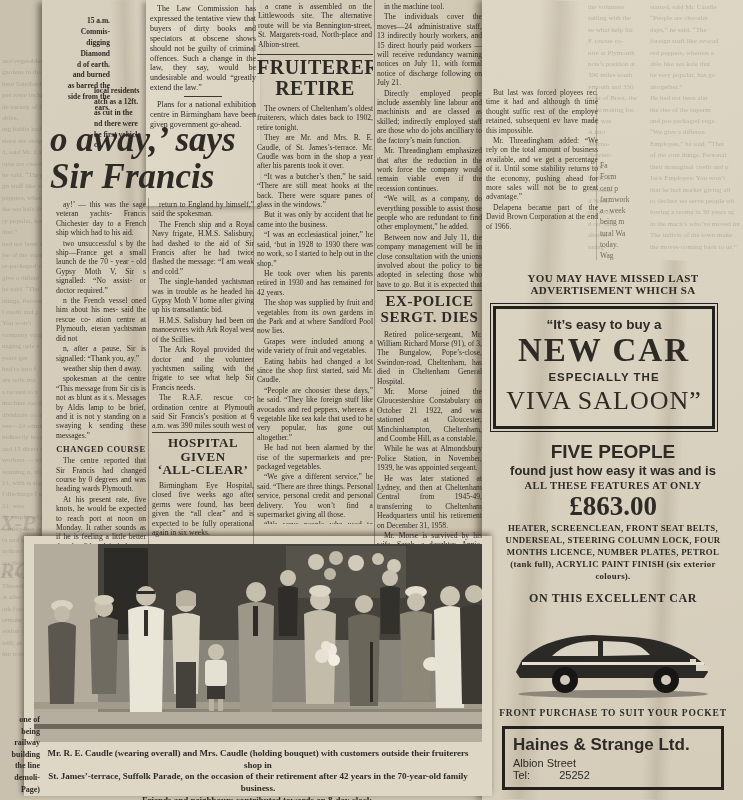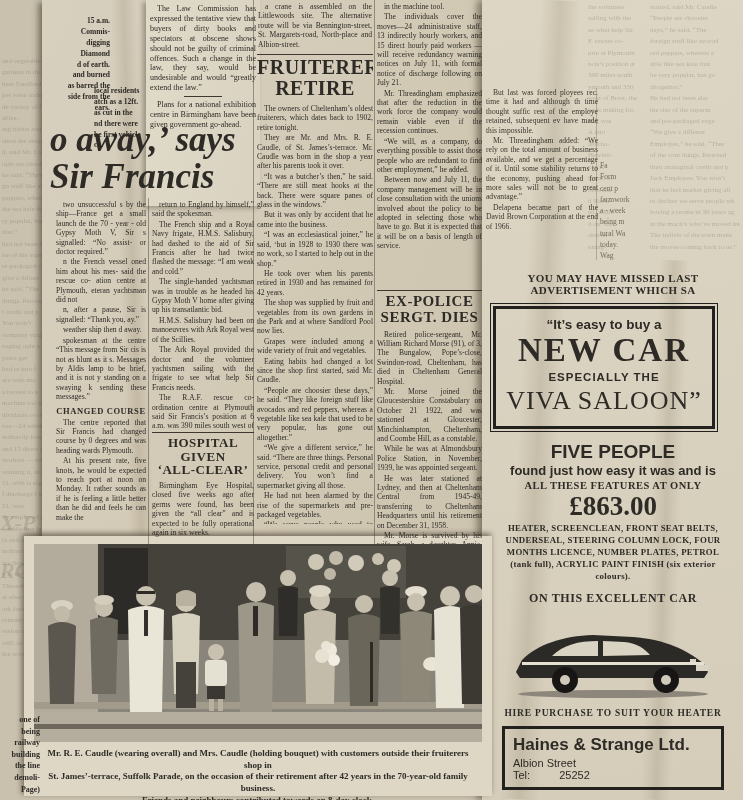--- a/index.html
+++ b/index.html
@@ -181,53 +181,55 @@
     <p>Plans for a national exhibition centre in Birmingham have been given government go-ahead.</p>
   </div>
 
   <div class="piece art z5" style="left:258px;top:2px;width:114px;height:50px;">
     <p>a crane is assembled on the Littlewoods site. The alternative route will be via Bennington-street, St. Margarets-road, North-place and Albion-street.</p>
   </div>
 
   <div class="piece art z5" style="left:377px;top:2px;width:105px;height:286px;">
       <p>in the machine tool.</p>
       <p>The individuals cover the moves—24 administrative staff, 13 indirectly hourly workers, and 15 direct hourly paid workers — will receive redundancy warning notices on July 11, with formal notice of discharge following on July 21.</p>
+      <p>Directly employed people include assembly line labour and machinists and are classed as skilled; indirectly employed staff are those who do jobs ancilliary to the factory’s main function.</p>
       <p>Mr. Threadingham emphasized that after the reduction in the work force the company would remain viable even if the recession continues.</p>
       <p>“We will, as a company, do everything possible to assist those people who are redundant to find other employment,” he added.</p>
       <p>Between now and July 11, the company management will be in close consultation with the unions involved about the policy to be adopted in selecting those who have to go. But it is expected that it will be on a basis of length of service.</p>
     </div>
 
   <div class="piece z5" style="left:257px;top:54px;width:116px;height:490px;overflow:hidden;">
     <hr class="hrule" style="width:100%;margin:0 0 2px;">
     <div class="headline-serif" style="font-size:20px;">FRUITERERS</div>
     <div class="headline-serif" style="font-size:20px;margin-bottom:5px;">RETIRE</div>
     <div class="art" style="height:420px;">
         <p>The owners of Cheltenham’s oldest fruiterers, which dates back to 1902, retire tonight.</p>
         <p>They are Mr. and Mrs. R. E. Caudle, of St. James’s-terrace. Mr. Caudle was born in the shop a year after his parents took it over.</p>
         <p>“It was a butcher’s then,” he said. “There are still meat hooks at the back. There were square panes of glass in the windows.”</p>
         <p>But it was only by accident that he came into the business.</p>
         <p>“I was an ecclesiastical joiner,” he said, ‘but in 1928 to 1930 there was no work, so I started to help out in the shop.”</p>
         <p>He took over when his parents retired in 1930 and has remained for 42 years.</p>
         <p>The shop was supplied by fruit and vegetables from its own gardens in the Park and at where Sandford Pool now lies.</p>
         <p>Grapes were included among a wide variety of fruit and vegetables.</p>
         <p>Eating habits had changed a lot since the shop first started, said Mr. Caudle.</p>
         <p>“People are choosier these days,” he said. “They like foreign stuff like avocados and red peppers, whereas a vegetable like sea kale that used to be very popular, has gone out altogether.”</p>
+        <p>He had not been alarmed by the rise of the supermarkets and pre-packaged vegetables.</p>
         <p>“We give a different service,” he said. “There are three things. Personal service, personal credit and personal delivery. You won’t find a supermarket giving all those.</p>
-        <p>He had not been alarmed by the rise of the supermarkets and pre-packaged vegetables.</p>
         <p>“We serve people who used to come in 30 years ago, and others who’ve moved into other parts of the town make a point of coming back to us.”</p>
       </div>
   </div>
 
   <div class="piece z5" style="left:50px;top:122px;width:312px;font-style:italic;font-weight:bold;line-height:1.0;">
     <div style="font-size:35px;">o away,’ says</div>
     <div style="font-size:35px;margin-top:2px;">Sir Francis</div>
   </div>
 
   <div class="piece z5" style="left:56px;top:200px;width:90px;height:346px;overflow:hidden;">
     <div class="art">
+        <p>ay!’ — this was the sage veteran yachts- Francis Chichester day to a French ship which had to his aid.</p>
         <p>two unsuccessful s by the ship—France get a small launch de the 70 - year - old Gypsy Moth V, Sir s signalled: “No assist- or doctor required.”</p>
         <p>n the French vessel oned him about his mes- said the rescue co- ation centre at Plymouth, eteran yachtsman did not</p>
         <p>n, after a pause, Sir is signalled: “Thank you, ay.”</p>
         <p>weather ship then d away.</p>
         <p>spokesman at the centre “This message from Sir cis is not as blunt as it s. Messages by Aldis lamp to be brief, and it is not y standing on a swaying k sending these messages.”</p>
       </div>
     <div class="crosshead">CHANGED COURSE</div>
     <div class="art">
         <p>The centre reported that Sir Francis had changed course by 0 degrees and was heading wards Plymouth.</p>
         <p>At his present rate, five knots, he would be expected to reach port at noon on Monday. It rather sounds as if he is feeling a little better than he did and feels he can make the</p>
@@ -309,21 +311,21 @@
       <path d="M95 31 L116 32 C128 33 136 38 142 45 L95 46 Z" fill="#d9d3c4"></path>
       <rect x="14" y="52" width="182" height="3" fill="#e6e1d2"></rect>
       <circle cx="57" cy="70" r="13" fill="#171614"></circle>
       <circle cx="57" cy="70" r="5" fill="#cfc9ba"></circle>
       <circle cx="158" cy="70" r="13" fill="#171614"></circle>
       <circle cx="158" cy="70" r="5" fill="#cfc9ba"></circle>
       <rect x="188" y="55" width="12" height="6" fill="#d9d3c4"></rect>
       <rect x="182" y="49" width="6" height="3" fill="#d9d3c4"></rect>
     </svg>
 
-    <div style="text-align:center;font-weight:bold;font-size:9.5px;letter-spacing:.8px;margin-top:6px;">HIRE PURCHASE TO SUIT YOUR HEATER</div>
+    <div style="text-align:center;font-weight:bold;font-size:9.5px;letter-spacing:.8px;margin-top:6px;">FRONT PURCHASE TO SUIT YOUR POCKET</div>
 
     <div style="width:200px;margin:8px auto 0;border:3px solid #23211d;padding:6px 8px;">
       <div class="sans" style="font-weight:bold;font-size:17px;">Haines &amp; Strange Ltd.</div>
       <div class="sans" style="font-size:11px;margin-top:2px;">Albion Street</div>
       <div class="sans" style="font-size:11px;">
         <span>Tel:</span>
         <span style="margin-left:26px;">25252</span>
       </div>
     </div>
   </div>

